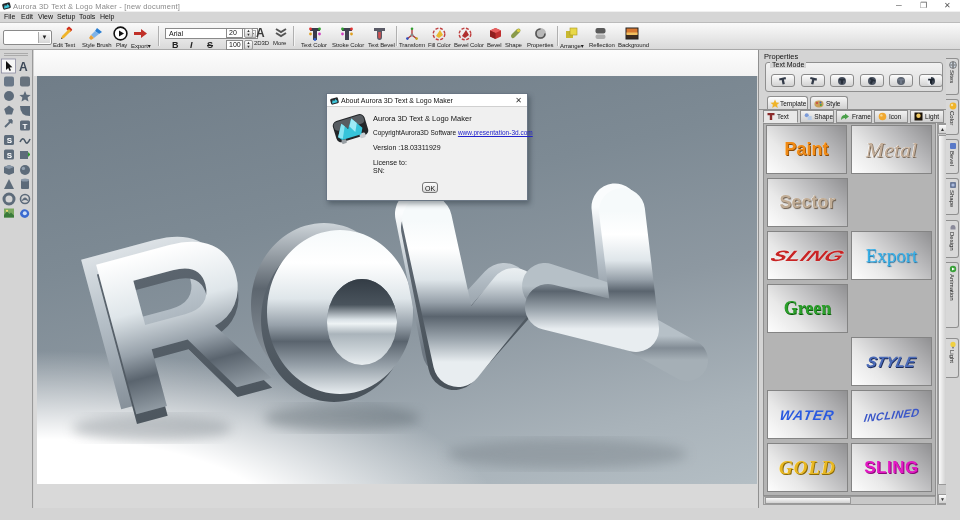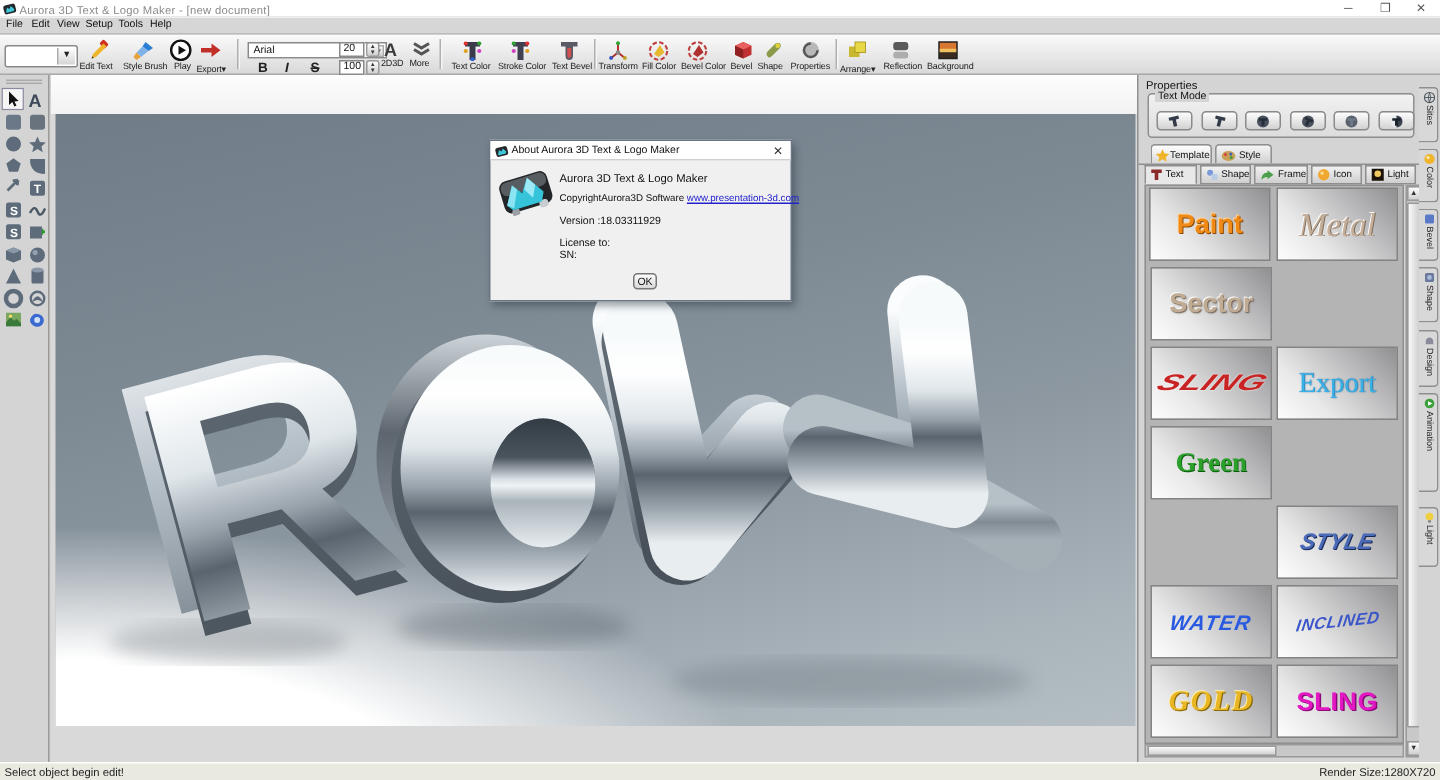--- a/index.html
+++ b/index.html
@@ -586,17 +586,13 @@
       </g>
     </svg>
     <span class="abs" style="left:46px;top:20px;font-size:7.5px;color:#111">Aurora 3D Text &amp; Logo Maker</span>
     <span class="abs" style="left:46px;top:35px;font-size:6.5px;color:#111;white-space:nowrap">CopyrightAurora3D Software <span style="color:#2222cc;text-decoration:underline">www.presentation-3d.com</span></span>
     <span class="abs" style="left:46px;top:49.5px;font-size:7px;color:#111">Version :18.03311929</span>
     <span class="abs" style="left:46px;top:65px;font-size:7px;color:#111">License to:</span>
     <span class="abs" style="left:46px;top:73px;font-size:7px;color:#111">SN:</span>
     <div class="abs" style="left:95px;top:88px;width:16px;height:11px;background:linear-gradient(#fdfdfd,#d8d8d8);border:1px solid #777;border-radius:3px;font-size:7px;color:#111;text-align:center;line-height:11px">OK</div>
   </div>
 
-  <div class="abs" id="statusbar">
-    <span class="abs" style="left:3px;top:1px">Select object begin edit!</span>
-    <span class="abs" style="right:3px;top:1px">Render Size:1280X720</span>
-  </div>
 </div>
 
 </body></html>

